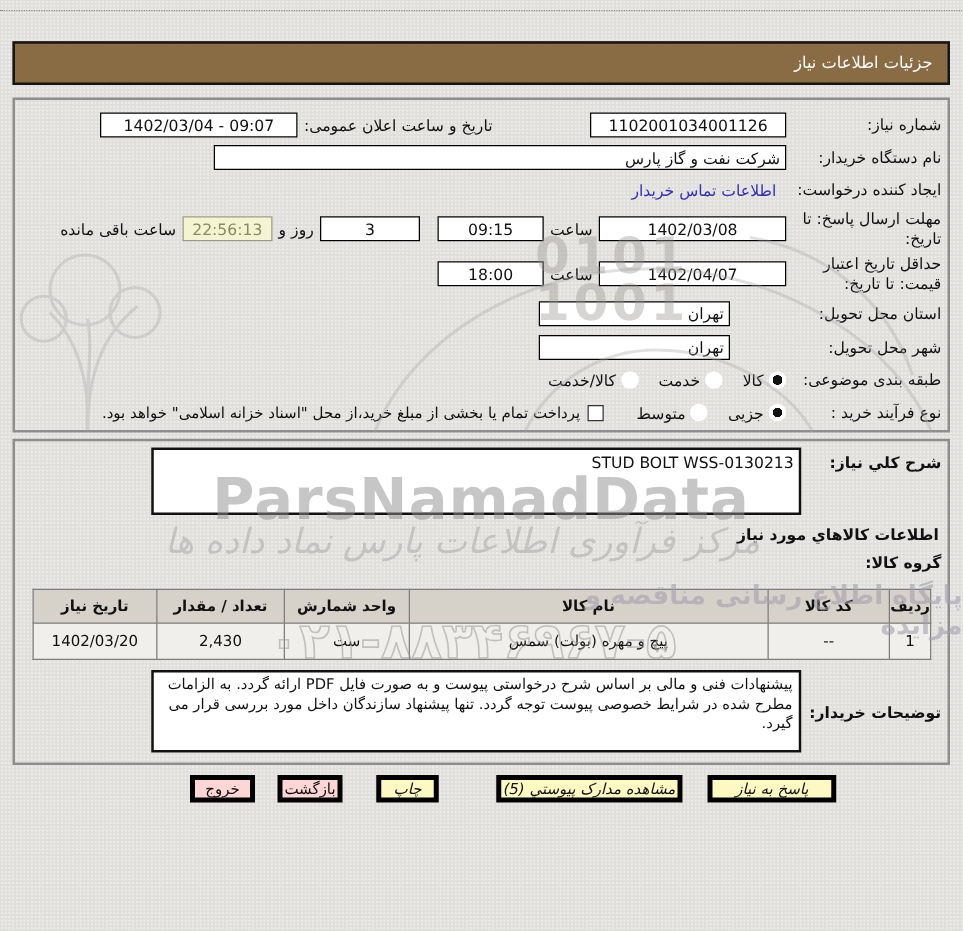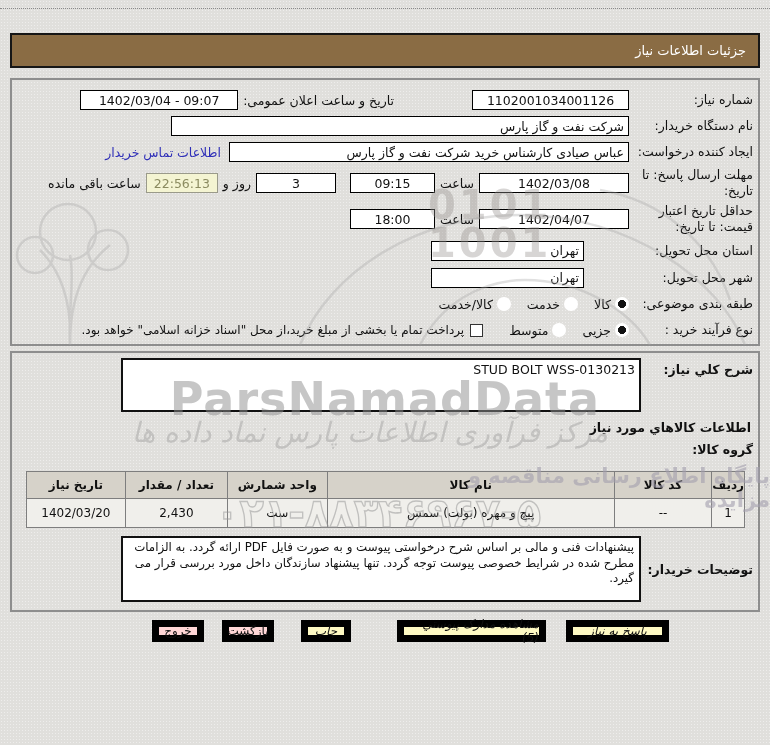--- a/index.html
+++ b/index.html
@@ -71,21 +71,21 @@
   table.goods td { background: #f0efeb; height: 29px; }
 
   .notesbox {
     width: 520px; height: 66px; background: #fff; border: 2px solid #111;
     font-size: 11.8px; line-height: 1.32; padding: 2px 5px; flex: none;
     text-align: right;
   }
 
   .btnrow { position: absolute; top: 620px; left: 10px; width: 750px; display: flex; direction: rtl; }
   .btn {
-    height: 22px; border: 7px solid #000000; display: flex; align-items: center;
+    height: 22px; border: 4px solid #000000; display: flex; align-items: center;
     justify-content: center; font-size: 12px; flex: none; cursor: pointer; color: #111;
   }
   .btn-green { background: #fef9c3; font-style: italic; }
   .btn-pink { background: #ffd6d6; }
 
   .wm { position: absolute; inset: 0; pointer-events: none; z-index: 50; }
   .wm-brand {
     position: absolute; top: 372px; left: 0; width: 770px; text-align: center;
     font-size: 46px; font-weight: bold; color: #8f8f8f; opacity: .5; letter-spacing: 1px;
   }
@@ -126,21 +126,20 @@
     <div class="box ctr ltr" style="width:158px">1402/03/04 - 09:07</div>
   </div>
 
   <div class="frow" style="height:26px">
     <div class="lbl">نام دستگاه خریدار:</div>
     <div class="box" style="width:458px">شرکت نفت و گاز پارس</div>
   </div>
 
   <div class="frow" style="height:26px">
     <div class="lbl">ایجاد کننده درخواست:</div>
-    <div class="box" style="width:400px">عباس صیادی کارشناس خرید شرکت نفت و گاز پارس</div>
     <div class="link">اطلاعات تماس خریدار</div>
   </div>
 
   <div class="frow" style="height:36px">
     <div class="lbl">مهلت ارسال پاسخ: تا تاریخ:</div>
     <div class="box ctr ltr" style="width:150px">1402/03/08</div>
     <div class="slbl">ساعت</div>
     <div class="box ctr ltr" style="width:85px">09:15</div>
     <div class="box ctr ltr" style="width:80px;margin-right:14px">3</div>
     <div class="slbl">روز و</div>

